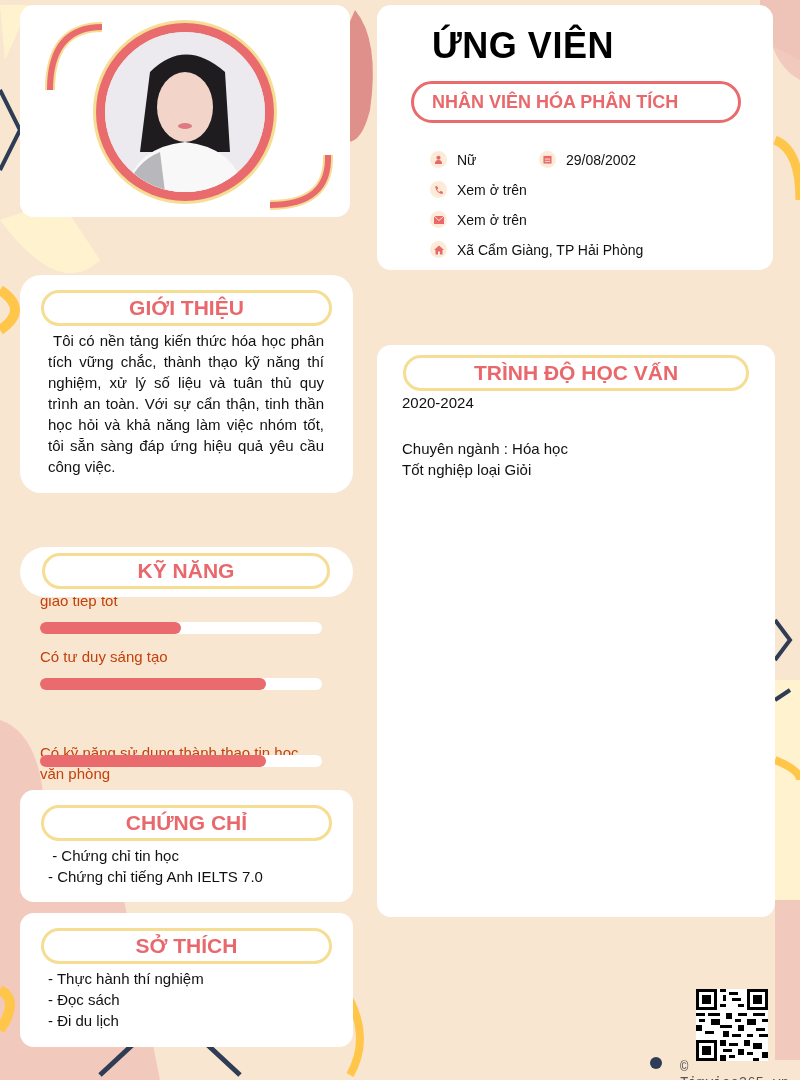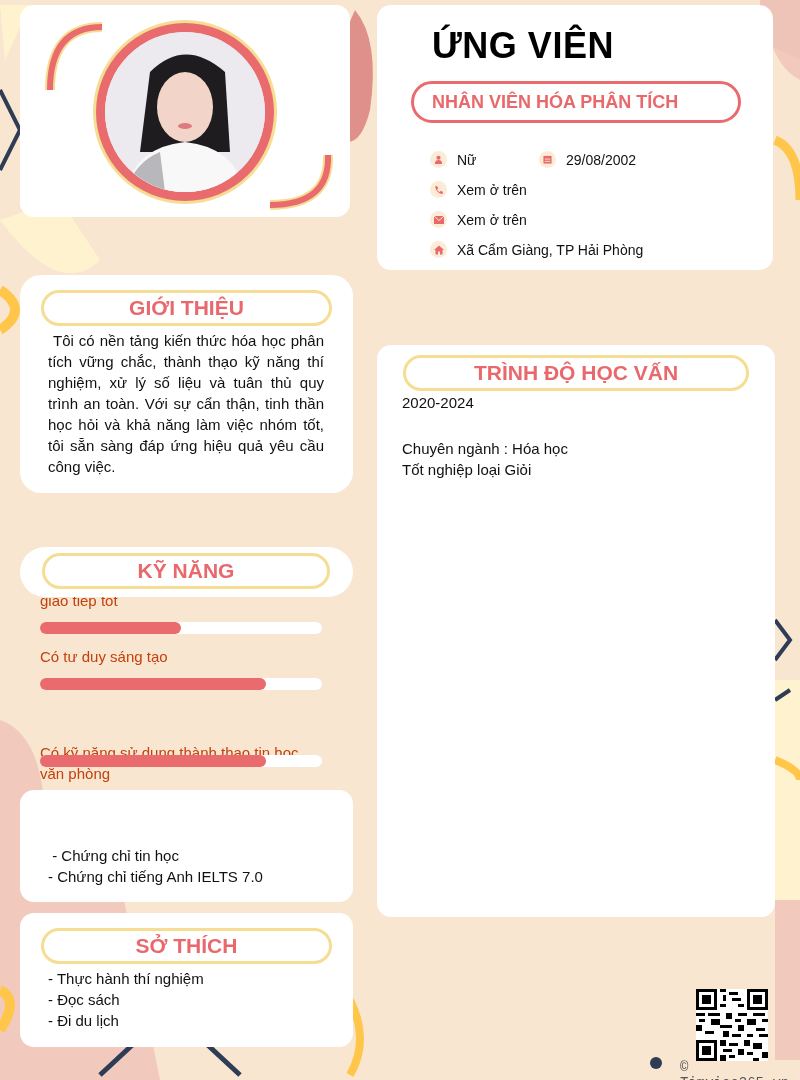--- a/index.html
+++ b/index.html
@@ -145,20 +145,21 @@
 <div class="skill-label" style="left:40px;top:646px;width:285px;">Có tư duy sáng tạo</div>
 <div class="bar-track" style="left:40px;top:678px;width:282px;z-index:2;">
   <div class="bar-fill" style="width:80%;"></div>
 </div>
 <div class="skill-label" style="left:40px;top:742px;width:285px;">Có kỹ năng sử dụng thành thạo tin học văn phòng</div>
 <div class="bar-track" style="left:40px;top:755px;width:282px;z-index:2;">
   <div class="bar-fill" style="width:80%;"></div>
 </div>
 
 <div class="card" style="left:20px;top:790px;width:333px;height:112px;">
+  <div class="sec-title" style="left:21px;top:15px;width:291px;">CHỨNG CHỈ</div>
   <div class="body-text" style="position:absolute;left:28px;top:55px;white-space:pre;"> - Chứng chỉ tin học</div>
   <div class="body-text" style="position:absolute;left:28px;top:76px;">- Chứng chỉ tiếng Anh IELTS 7.0</div>
 </div>
 
 <div class="card" style="left:20px;top:913px;width:333px;height:134px;">
   <div class="sec-title" style="left:21px;top:15px;width:291px;">SỞ THÍCH</div>
   <div class="body-text" style="position:absolute;left:28px;top:55px;">- Thực hành thí nghiệm</div>
   <div class="body-text" style="position:absolute;left:28px;top:76px;">- Đọc sách</div>
   <div class="body-text" style="position:absolute;left:28px;top:97px;">- Đi du lịch</div>
 </div>

